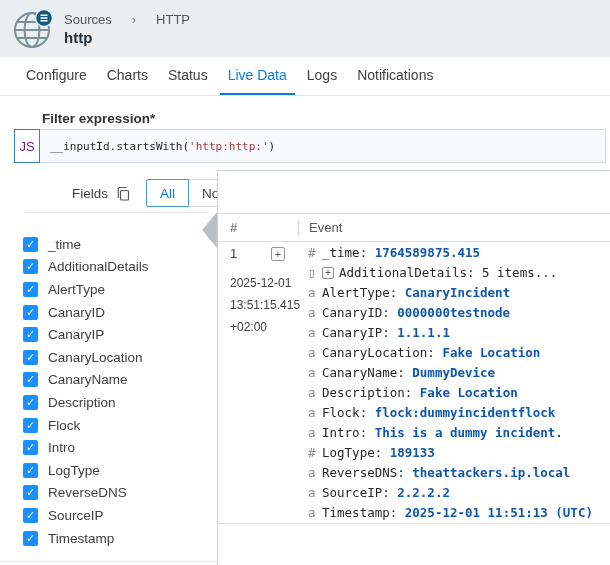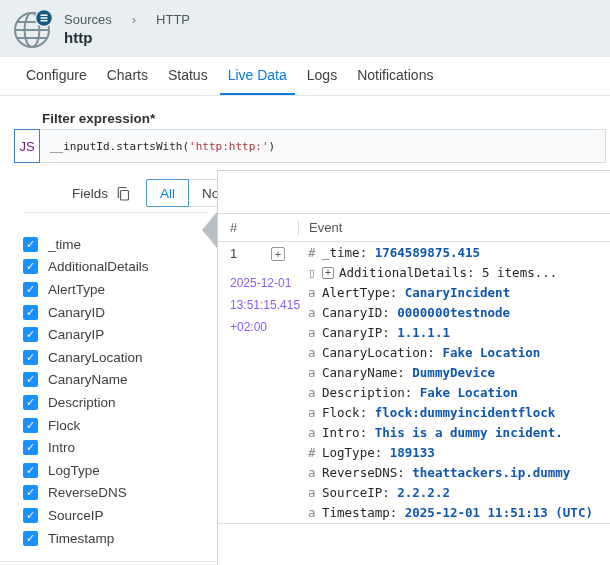--- a/index.html
+++ b/index.html
@@ -59,21 +59,21 @@
          font-size:13px;color:#595959;}
   .th-num{width:68px;padding-left:12px;box-sizing:content-box;}
   .th-divider{width:1px;height:14px;background:#d9d9d9;}
   .th-event{padding-left:10px;}
   .trow{display:flex;min-height:281px;border-bottom:1px solid #dcdfe1;box-sizing:border-box;}
   .numcol{width:80px;flex:0 0 80px;position:relative;}
   .row-index{position:absolute;left:12px;top:4px;font-size:13px;color:#404040;}
   .expand-row{position:absolute;left:53px;top:5px;width:14px;height:14px;box-sizing:border-box;
               border:1px solid #979797;border-radius:2px;color:#595959;font-size:11px;line-height:12px;
               text-align:center;cursor:pointer;background:#fff;}
-  .time-lines{position:absolute;left:12px;top:30px;font-size:12px;color:#8b5cf6;line-height:22px;white-space:nowrap;}
+  .time-lines{position:absolute;left:12px;top:30px;font-size:12px;color:#404040;line-height:22px;white-space:nowrap;}
   .evcol{flex:1;padding:1px 0 0 10px;font-family:"DejaVu Sans Mono",monospace;font-size:12.5px;line-height:20px;}
   .ev-line{white-space:nowrap;display:flex;align-items:center;}
   .type-glyph{color:#8c8c8c;width:14px;flex:0 0 14px;display:inline-block;}
   .expand-box{display:inline-block;width:12px;height:12px;box-sizing:border-box;border:1px solid #8c8c8c;
               border-radius:2px;font-size:10px;line-height:10px;text-align:center;color:#595959;
               margin-right:5px;cursor:pointer;}
   .ev-key{color:#262626;white-space:pre;}
   .ev-val{font-weight:700;white-space:pre;}
   .val-blue{color:var(--value-blue,#0e57ad);}
   .val-plain{color:#262626;font-weight:400;}
@@ -264,21 +264,21 @@
             <span class="ev-val val-blue">This is a dummy incident.</span>
           </div>
           <div class="ev-line">
             <span class="type-glyph">#</span>
             <span class="ev-key">LogType: </span>
             <span class="ev-val val-blue">189133</span>
           </div>
           <div class="ev-line">
             <span class="type-glyph">a</span>
             <span class="ev-key">ReverseDNS: </span>
-            <span class="ev-val val-blue">theattackers.ip.dummy</span>
+            <span class="ev-val val-blue">theattackers.ip.local</span>
           </div>
           <div class="ev-line">
             <span class="type-glyph">a</span>
             <span class="ev-key">SourceIP: </span>
             <span class="ev-val val-blue">2.2.2.2</span>
           </div>
           <div class="ev-line">
             <span class="type-glyph">a</span>
             <span class="ev-key">Timestamp: </span>
             <span class="ev-val val-blue">2025-12-01 11:51:13 (UTC)</span>

